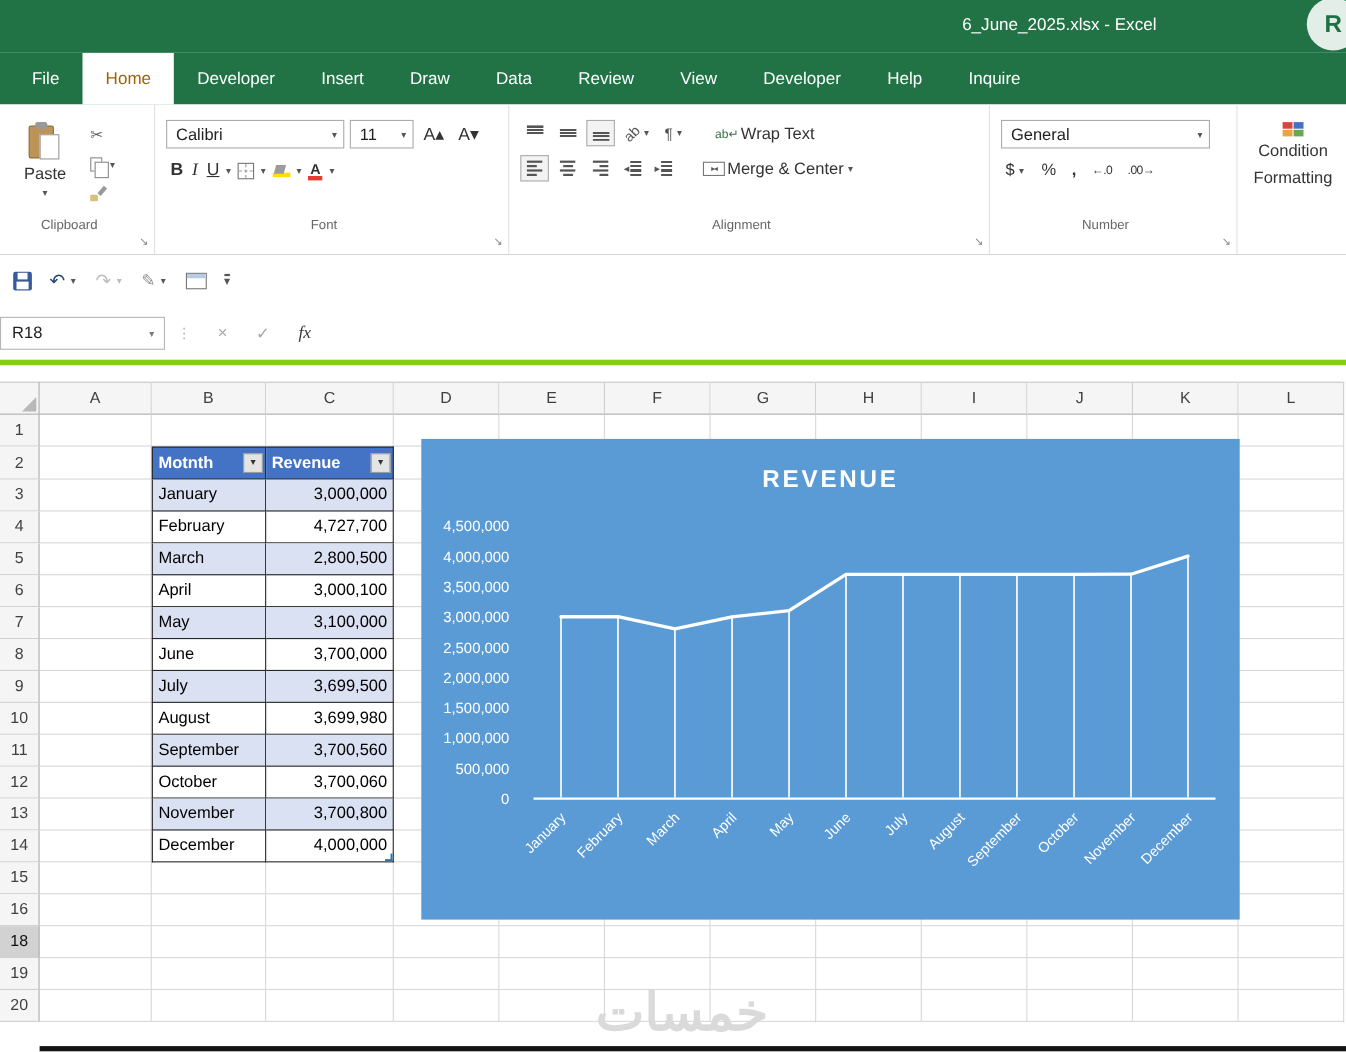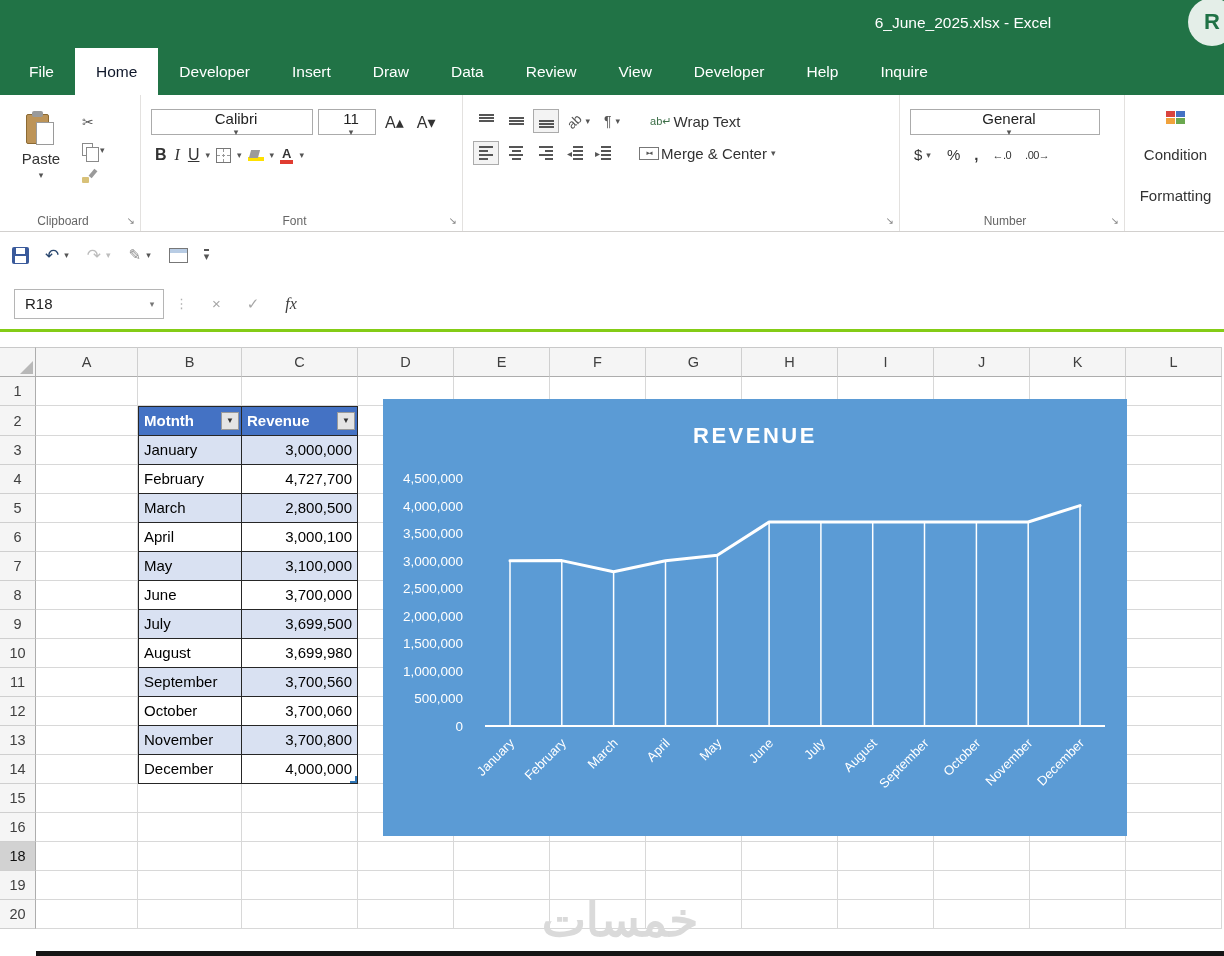--- a/index.html
+++ b/index.html
@@ -9,31 +9,31 @@
   
   .titlebar { height:48px; background:#217346; position:relative; color:#fff;padding-left:14px; }
   .tb-title { position:absolute; top:14px; left:838px; width:250px; text-align:center; font-size:15.5px; }
   .tb-logo { position:absolute; right:-12px; top:-2px; width:48px; height:48px; border-radius:50%;
              background:rgba(255,255,255,.88); color:#1e7145; font-weight:bold; font-size:22px;
              display:flex; align-items:center; justify-content:center; }
 
   
   .tabs { height:47px; background:#217346; display:flex; align-items:stretch; padding-left:8px; }
   .tab { color:#fff; font-size:15.5px; padding:0 21px; display:flex; align-items:center; cursor:default; white-space:nowrap; }
-  .tab.active { background:#fff; color:#0f172a;text-align:center; }
+  .tab.active { background:#fff; color:#a16207;text-align:center; }
 
   
   .ribbon { height:137px; background:#fff; border-bottom:1px solid #d2d0ce; display:flex; }
   .group { position:relative; border-right:1px solid #e3e1df; padding:14px 8px 24px 10px; }
-  .g-label { position:absolute; bottom:3px; left:0; right:14px; text-align:center; font-size:12px; color:#666; }
+  .g-label { position:absolute; bottom:20px; left:0; right:14px; text-align:center; font-size:12px; color:#666; }
   .launcher { position:absolute; bottom:5px; right:5px; font-size:10px; color:#888; line-height:1; cursor:default; }
   .dd { font-size:9px; color:#555; padding:0 2px; }
   .rbtn { display:inline-flex; align-items:center; gap:2px; padding:2px 4px; color:#333; cursor:default; }
   .combo { height:26px; border:1px solid #ababab; background:#fff; display:flex; align-items:center;
-           justify-content:space-between; font-size:15px; color:#222; padding-left:8px;flex-direction:column; }
+           justify-content:space-between; font-size:15px; color:#222; padding-left:8px; }
   .combo .dd { width:16px; text-align:center; }
 
   
   .g-clipboard { width:141px; }
   .clip-body { display:flex; }
   .paste-btn { width:62px; display:flex; flex-direction:column; align-items:center; gap:3px; padding-top:2px; }
   .paste-ic { position:relative; width:30px; height:36px; display:block; }
   .pi-board { position:absolute; left:0; top:3px; width:23px; height:30px; background:#bd9458; border:1px solid #8c6a33; border-radius:2px; }
   .pi-sheet { position:absolute; left:10px; top:11px; width:18px; height:23px; background:#fff; border:1px solid #9a9a9a; }
   .pi-clip  { position:absolute; left:6px; top:0; width:11px; height:6px; background:#9a9a9a; border-radius:2px; }
@@ -95,38 +95,38 @@
   .n-row2 { display:flex; align-items:center; gap:6px; margin-top:9px; }
   .cur { font-size:15px; } .pct { font-size:15px; } .com { font-size:15px; font-weight:bold; }
   .decbtn { font-size:11px; color:#333; letter-spacing:-0.5px; }
 
   
   .g-styles { flex:1; min-width:96px; border-right:none; }
   .styles-btn { display:flex; flex-direction:column; align-items:center; gap:4px; padding-top:2px; white-space:nowrap; }
   .cf-ic { display:grid; grid-template-columns:9px 9px; grid-auto-rows:6px; gap:1px; }
   .cf-ic i:nth-child(1){background:#d9443f;} .cf-ic i:nth-child(2){background:#4472c4;}
   .cf-ic i:nth-child(3){background:#f0a23c;} .cf-ic i:nth-child(4){background:#6aa84f;}
-  .cf-line { font-size:15px; color:#333; line-height:1.35;margin-top:17px; }
+  .cf-line { font-size:15px; color:#333; line-height:1.35; }
 
   
   .qat { height:46px; background:#fff; display:flex; align-items:center; gap:16px; padding-left:12px; }
   .qbtn { display:inline-flex; align-items:center; gap:3px; cursor:default; }
   .save-ic { position:relative; width:17px; height:17px; background:#3a5a9b; border-radius:2px; display:inline-block; }
   .save-ic::before { content:""; position:absolute; left:4px; top:1px; width:9px; height:6px; background:#fff; }
   .save-ic::after  { content:""; position:absolute; left:3px; bottom:1px; width:11px; height:7px; background:#fff; }
   .ic-undo { color:#29466e; font-size:17px; }
   .ic-redo { color:#bdbdbd; font-size:17px; }
   .qbtn.disabled .dd { color:#bdbdbd; }
   .ic-pen { color:#8a8a8a; font-size:15px; }
   .win-ic { width:19px; height:15px; border:1px solid #777; background:#fff; position:relative; display:inline-block; }
   .win-ic::before { content:""; position:absolute; left:0; top:0; right:0; height:4px; background:#b8cce4; }
   .custom-dd { font-size:11px; color:#555; border-top:2px solid #555; line-height:9px; padding-top:1px; }
 
   
-  .fbar { height:54px; background:#fff; border-bottom:3px solid #84cc16; display:flex; align-items:center; padding-left:14px; }
+  .fbar { height:54px; background:#fff; border-bottom:5px solid #84cc16; display:flex; align-items:center; padding-left:0; }
   .namebox { width:150px; height:30px; border:1px solid #b5b5b5; display:flex; align-items:center; background:#fff; }
   .nb-text { flex:1; padding-left:10px; font-size:15px; color:#222; }
   .nb-dd { width:22px; text-align:center; font-size:9px; color:#777; }
   .fb-dots { color:#b0b0b0; margin:0 11px; font-size:13px; }
   .fb-x { color:#a6a6a6; font-size:15px; margin:0 13px; }
   .fb-check { color:#a6a6a6; font-size:15px; margin:0 13px; }
   .fb-fx { font-style:italic; font-family:"Liberation Serif", serif; color:#3b3b3b; font-size:16px; margin:0 13px; }
   .fb-input { flex:1; height:30px; background:#fff; }
 
   
@@ -290,20 +290,21 @@
             <span class="ind-arr">▸</span>
             <span class="bars-mini"></span>
           </span>
         </span>
       <span class="rbtn merge-btn">
           <span class="merge-ic">▸◂</span>
           <span>Merge &amp; Center</span>
           <span class="dd">▾</span>
         </span>
     </div>
+    <span class="g-label">Alignment</span>
     <span class="launcher">↘</span>
   </div>
 
   <div class="group g-number">
     <div class="combo combo-num">
       <span>General</span>
       <span class="dd">▾</span>
     </div>
     <div class="n-row2">
       <span class="rbtn">

